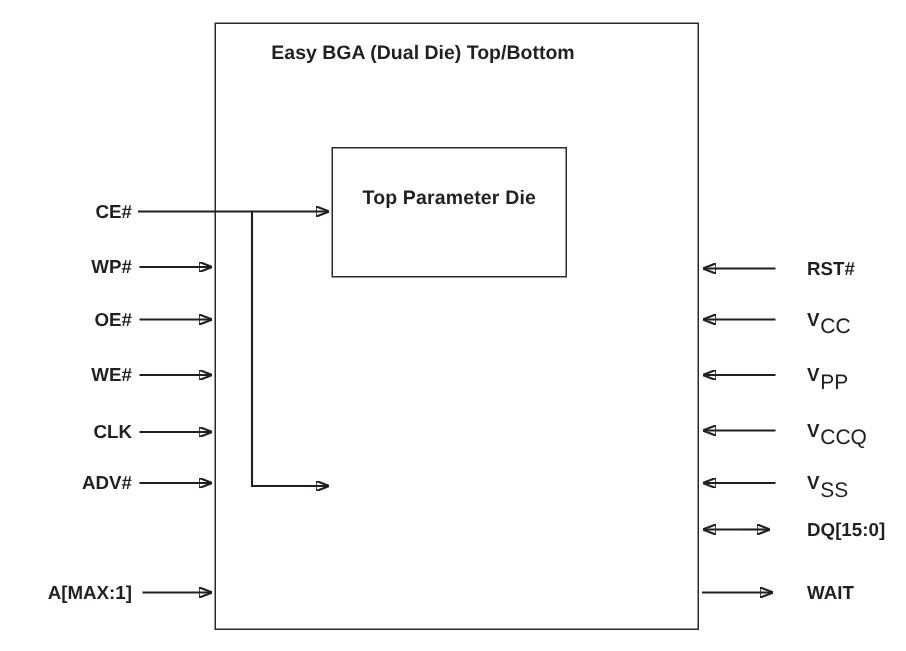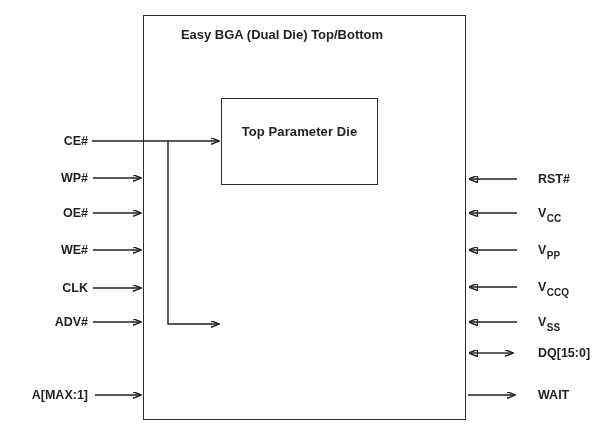--- a/index.html
+++ b/index.html
@@ -27,21 +27,21 @@
     position:absolute;left:122px;top:25px;width:320px;
     text-align:center;font-size:13px;line-height:20px;font-weight:bold;
   }
   .sig-label{
     position:absolute;height:18px;line-height:18px;
     font-size:12.5px;font-weight:bold;white-space:nowrap;
   }
   .sig-label.left{right:516px;text-align:left;}
   .sig-label.right{left:528px;text-align:right;margin-left:10px;}
   .sig-label sub{
-    font-size:10px;font-weight:bold;line-height:0;
+    font-size:14px;font-weight:normal;line-height:0;
     position:relative;top:1px;left:0.5px;
   }
   svg.wires{position:absolute;left:0;top:0;width:604px;height:434px;pointer-events:none;}
   svg.wires path, svg.wires line{stroke:#231f20;stroke-width:1.4;fill:none;}
 </style>
 </head>
 <body>
 
 <div class="stage">
 

